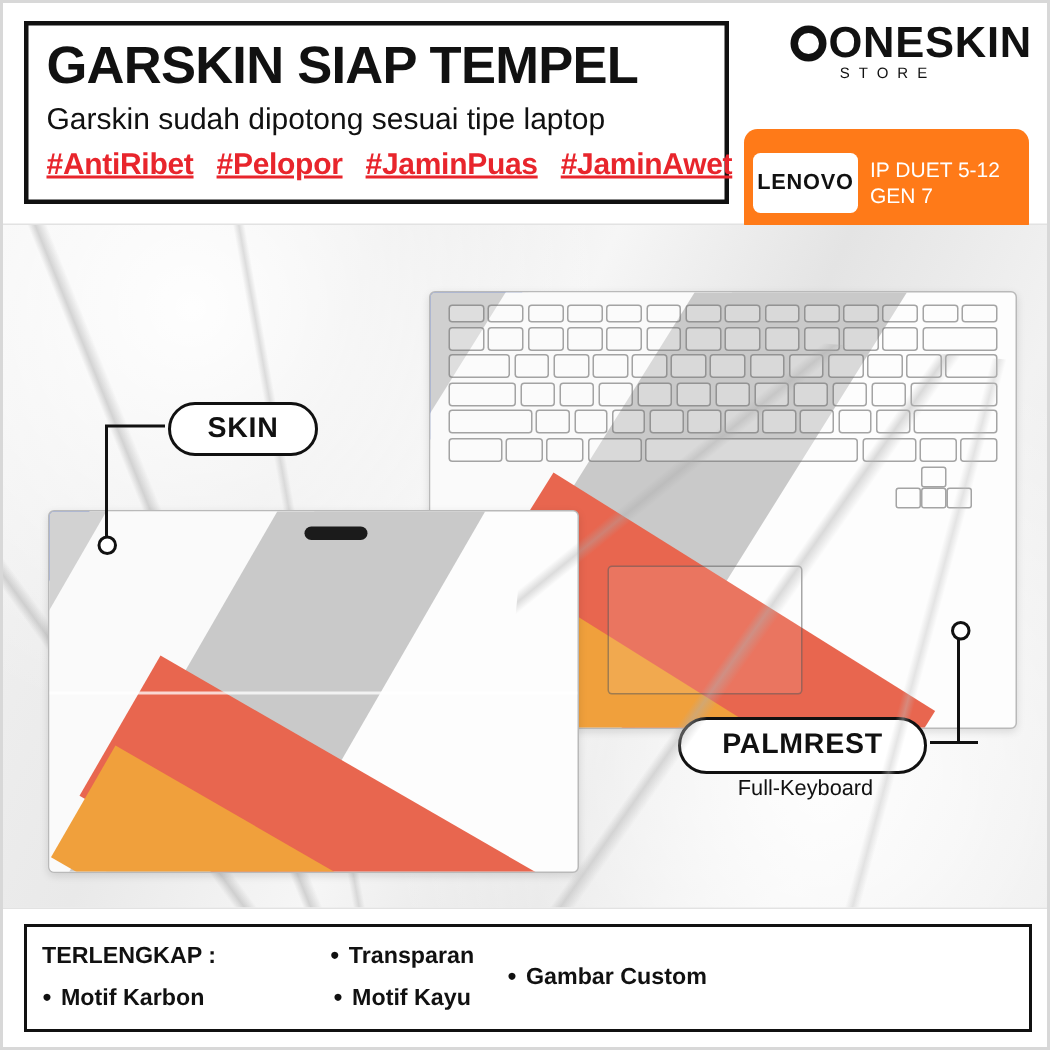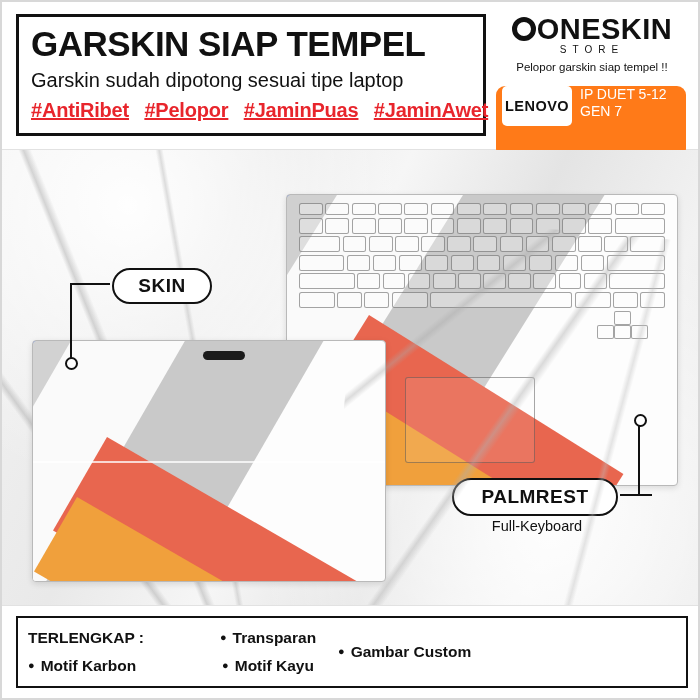--- a/index.html
+++ b/index.html
@@ -43,40 +43,40 @@
     margin-top:6px;font-size:20px;font-weight:bold;color:#e8252c;
     white-space:nowrap;letter-spacing:-0.2px;
   }
   .hashtags span{margin-right:10px;text-decoration:underline;}
 
   .header-right{
     position:absolute;left:492px;top:8px;width:196px;height:132px;
   }
   .brand-logo{
     position:relative;width:192px;height:34px;margin:2px 0 0 2px;
-    display:flex;align-items:center;justify-content:center;
+    display:flex;align-items:center;justify-content:flex-end;
   }
   .brand-word{
     font-size:29px;font-weight:bold;color:#111;letter-spacing:0.5px;
     display:flex;align-items:center;
   }
   .brand-word .o-ring{
     display:inline-block;width:24px;height:24px;border:5px solid #111;
     border-radius:50%;margin-right:1px;box-sizing:border-box;
   }
   .brand-store{
     text-align:center;font-size:10px;letter-spacing:6px;color:#111;margin-top:-2px;
   }
   .brand-tag{
     text-align:center;font-size:11.5px;color:#111;margin-top:6px;white-space:nowrap;
   }
   .model-box{
     position:absolute;left:2px;top:76px;width:190px;height:72px;
     background:#ff7a18;border-radius:9px;
-    display:flex;
+    display:flex;align-items:center;
     box-sizing:border-box;
     padding:0 6px;
   }
   .lenovo-pill{
     width:70px;height:40px;background:#ffffff;border-radius:5px;
     display:flex;align-items:center;justify-content:center;
     font-size:14.5px;font-weight:bold;color:#111;letter-spacing:0.5px;
   }
   .model-text{
     flex:1;color:#ffffff;font-weight:normal;font-size:14px;line-height:17px;
@@ -227,21 +227,20 @@
     </div>
 
     <div class="header-right">
       <div class="brand-logo">
         <div class="brand-word">
           <span class="o-ring"></span>
           <span>ONESKIN</span>
         </div>
       </div>
       <div class="brand-store">STORE</div>
-      <div class="brand-tag">Pelopor garskin siap tempel !!</div>
 
       <div class="model-box">
         <div class="lenovo-pill">LENOVO</div>
         <div class="model-text">
           <div>IP DUET 5-12</div>
           <div>GEN 7</div>
         </div>
       </div>
     </div>
   </div>

